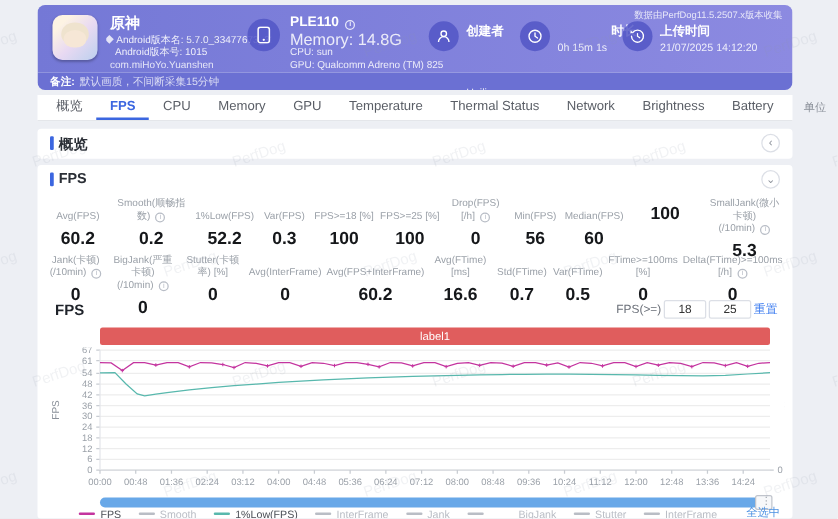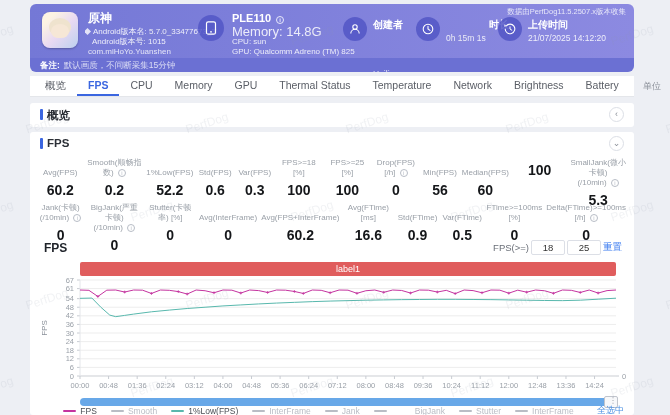--- a/index.html
+++ b/index.html
@@ -150,22 +150,22 @@
       <span class="nlabel">备注:</span><span class="ntext">默认画质，不间断采集15分钟</span>
     </div>
   </div>
 
   <div class="tabbar" id="tabbar">
       <div class="tab">概览</div>
       <div class="tab active">FPS</div>
       <div class="tab">CPU</div>
       <div class="tab">Memory</div>
       <div class="tab">GPU</div>
+      <div class="tab">Temperature</div>
       <div class="tab">Thermal Status</div>
-      <div class="tab">Temperature</div>
       <div class="tab">Network</div>
       <div class="tab">Brightness</div>
       <div class="tab">Battery</div>
     </div>
   <div class="unit-label">单位</div>
 
   <div class="panel panel-overview">
     <div class="panel-title">概览</div>
     <div class="collapse-btn">‹</div>
   </div>
@@ -188,26 +188,20 @@
           <div class="val">0.2</div>
         </div>
         <div class="stat" style="flex: 1 1 0%;">
           <div class="lbl">
             <span>1%Low(FPS)</span>
           </div>
           <div class="val">52.2</div>
         </div>
         <div class="stat" style="flex: 0.8 1 0%;">
           <div class="lbl">
-            <span>Std(FPS)</span>
-          </div>
-          <div class="val">0.6</div>
-        </div>
-        <div class="stat" style="flex: 0.8 1 0%;">
-          <div class="lbl">
             <span>Var(FPS)</span>
           </div>
           <div class="val">0.3</div>
         </div>
         <div class="stat" style="flex: 1 1 0%;">
           <div class="lbl">
             <span>FPS&gt;=18 [%]</span>
           </div>
           <div class="val">100</div>
         </div>
@@ -279,21 +273,21 @@
         <div class="stat" style="flex: 1.1 1 0%;">
           <div class="lbl">
             <span>Avg(FTime) [ms]</span>
           </div>
           <div class="val">16.6</div>
         </div>
         <div class="stat" style="flex: 0.9 1 0%;">
           <div class="lbl">
             <span>Std(FTime)</span>
           </div>
-          <div class="val">0.9</div>
+          <div class="val">0.7</div>
         </div>
         <div class="stat" style="flex: 0.9 1 0%;">
           <div class="lbl">
             <span>Var(FTime)</span>
           </div>
           <div class="val">0.5</div>
         </div>
         <div class="stat" style="flex: 1.2 1 0%;">
           <div class="lbl">
             <span>FTime&gt;=100ms [%]</span>

